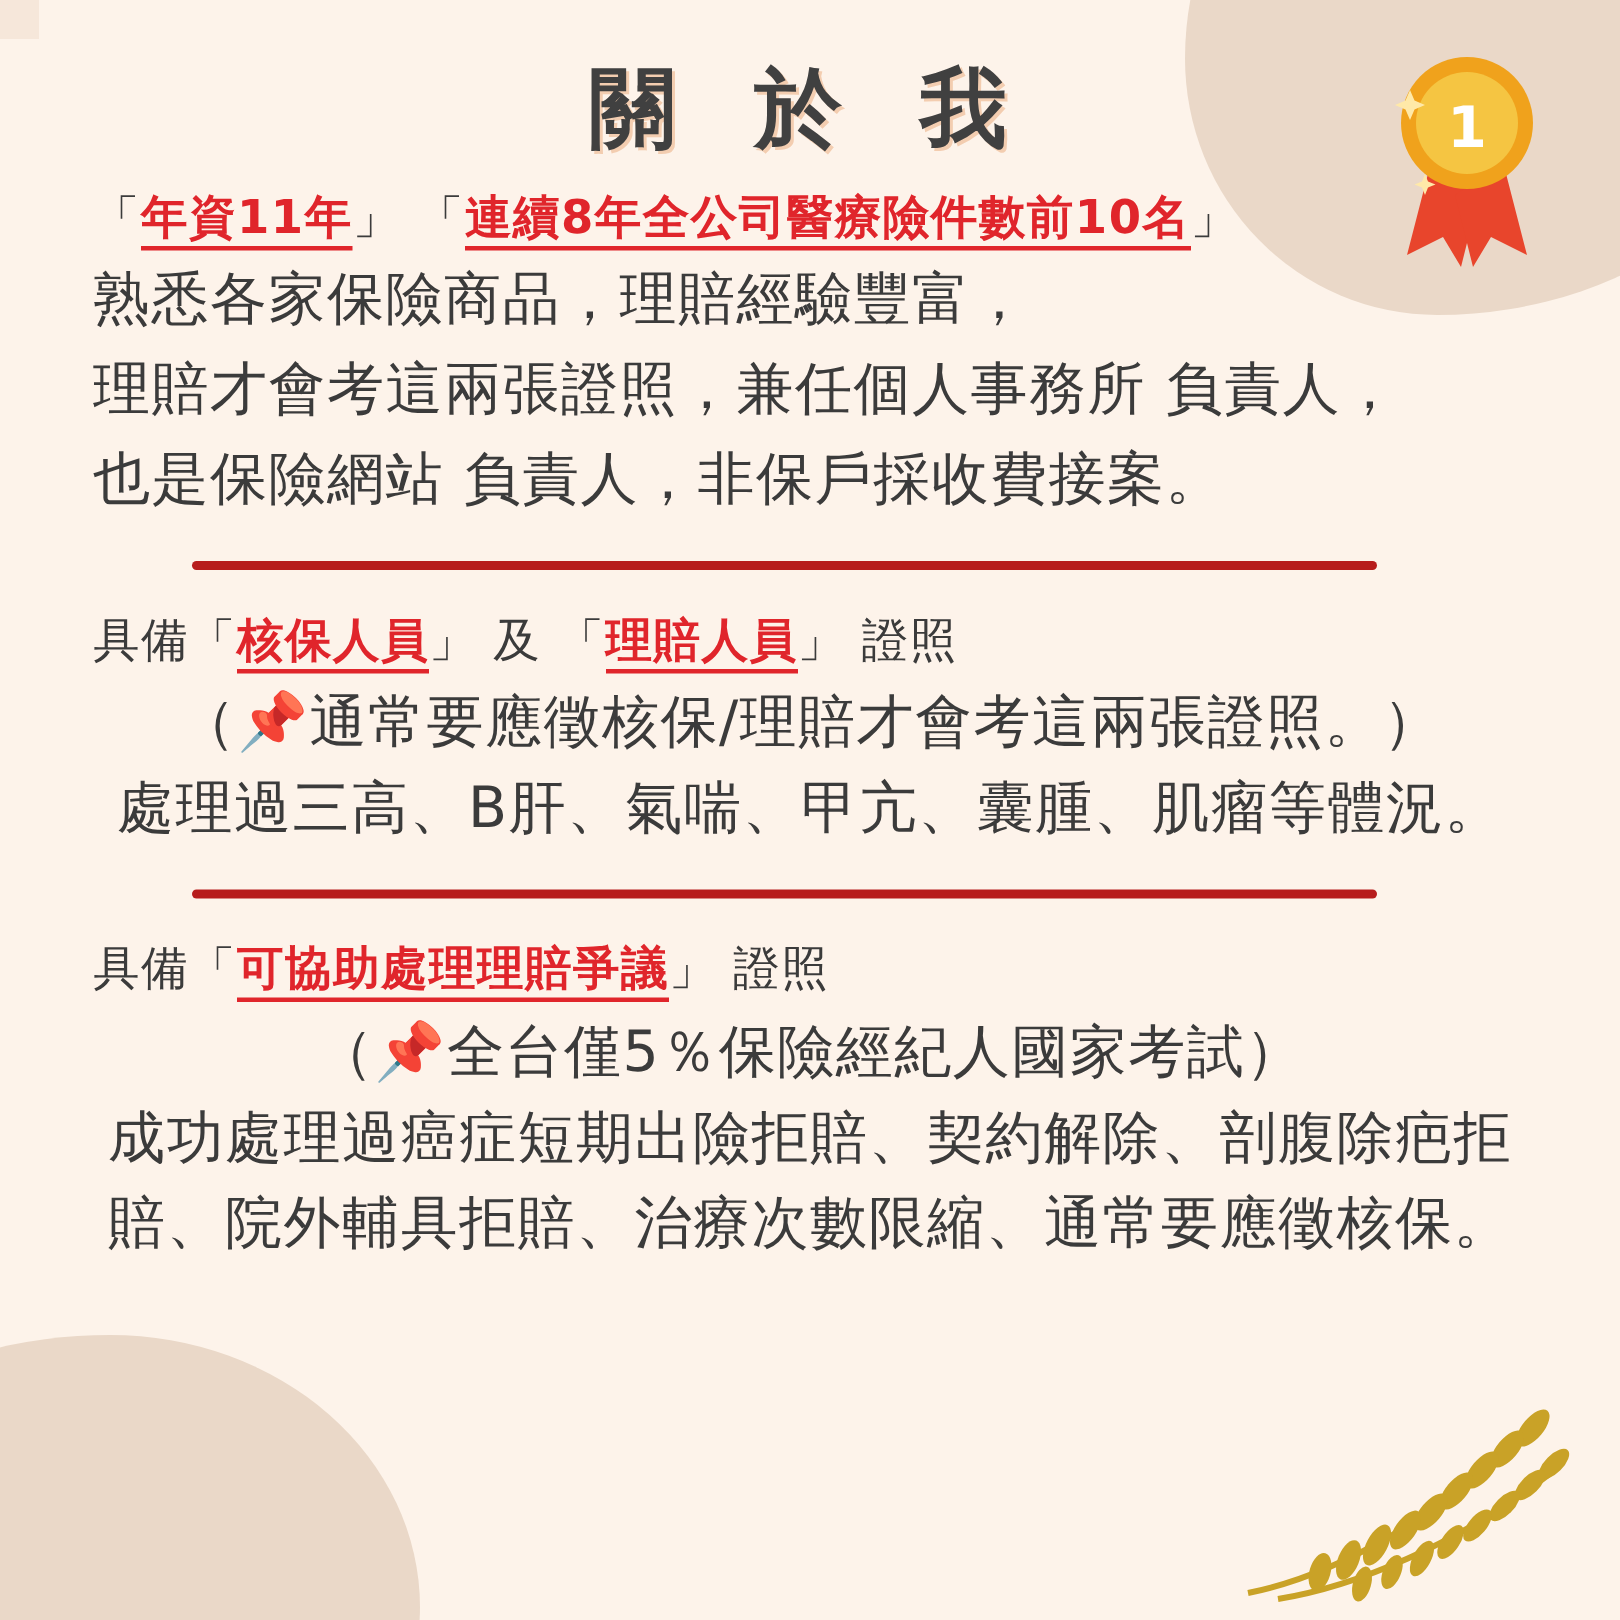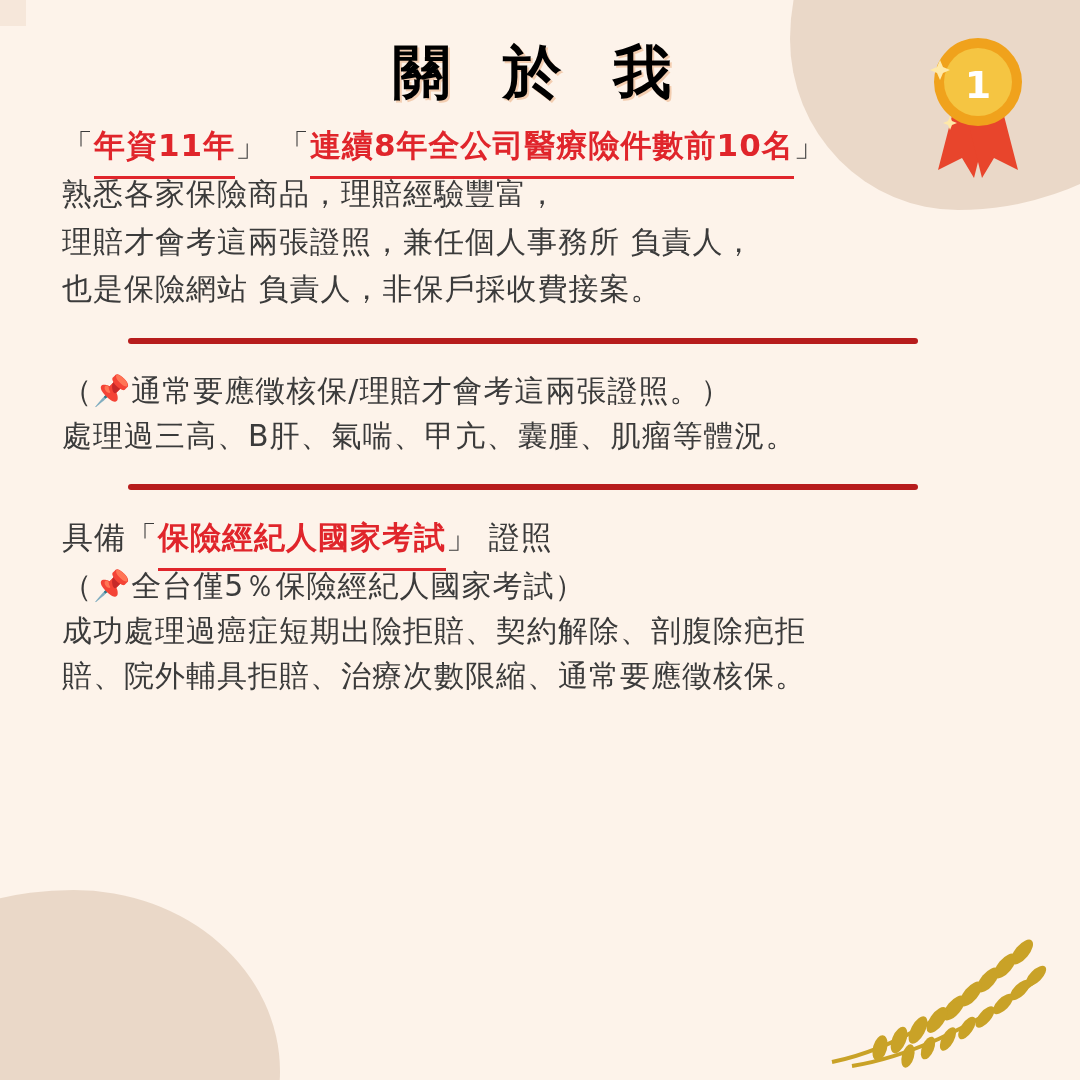--- a/index.html
+++ b/index.html
@@ -68,63 +68,63 @@
 
   
   .content {
     position: relative;
     z-index: 2;
     padding: 0 62px;
   }
 
   .title {
     text-align: center;
-    color: #000000;
+    color: #404040;
     font-size: 58px;
     font-weight: bold;
     letter-spacing: 16px;
     margin: 34px 0 10px 0;
     text-shadow: 2px 2px 0 #f3cdb0;
     font-family: "DejaVu Sans", "Liberation Sans", sans-serif;
   }
 
   .line {
-    font-size: 30px;
+    font-size: 38px;
     line-height: 1.52;
     color: #3b3b3b;
     letter-spacing: 1px;
     white-space: nowrap;
   }
   .line.big {
     font-size: 31px;
   }
   .highlight {
     color: #e0252b;
     font-weight: bold;
     border-bottom: 3px solid #e0252b;
-    padding-bottom: 13px;
+    padding-bottom: 1px;
   }
   .headline {
     text-align: left;
     margin-top: 4px;
     margin-bottom: 2px;
   }
   .para {
     margin-top: 2px;
   }
 
   .divider {
     height: 6px;
     background: #b71c1c;
     border-radius: 3px;
     margin: 26px 0 24px 66px;
     width: 790px;
   }
   .section-title { margin-bottom: 2px; }
-  .tight { line-height: 1.5; }
+  .tight { line-height: 1.5; text-align: center; }
 </style>
 </head>
 <body>
 
 <div class="corner-accent"></div>
 <div class="blob blob-top-right"></div>
 <div class="blob blob-bottom-left"></div>
 
 <svg class="medal" viewBox="0 0 112 150">
   <path d="M32 78 L16 140 L40 128 L52 148 L64 100 Z" fill="#e8452c"></path>
@@ -171,28 +171,31 @@
       <span>「</span><span class="highlight">年資11年</span><span>」 「</span><span class="highlight">連續8年全公司醫療險件數前10名</span><span>」</span>
     </div>
     <div class="line para">熟悉各家保險商品，理賠經驗豐富，</div>
     <div class="line para">理賠才會考這兩張證照，兼任個人事務所 負責人，</div>
     <div class="line para">也是保險網站 負責人，非保戶採收費接案。</div>
   </div>
 
   <div class="divider"></div>
 
   <div>
+    <div class="line big section-title">
+      <span>具備「</span><span class="highlight">核保人員</span><span>」 及 「</span><span class="highlight">理賠人員</span><span>」 證照</span>
+    </div>
     <div class="line tight">（📌通常要應徵核保/理賠才會考這兩張證照。）</div>
     <div class="line tight">處理過三高、B肝、氣喘、甲亢、囊腫、肌瘤等體況。</div>
   </div>
 
   <div class="divider"></div>
 
   <div>
     <div class="line big section-title">
-      <span>具備「</span><span class="highlight">保險經紀人國家考試</span><span>」 證照</span>
+      <span>具備「</span><span class="highlight">可協助處理理賠爭議</span><span>」 證照</span>
     </div>
     <div class="line tight">（📌全台僅5％保險經紀人國家考試）</div>
     <div class="line tight">成功處理過癌症短期出險拒賠、契約解除、剖腹除疤拒</div>
     <div class="line tight">賠、院外輔具拒賠、治療次數限縮、通常要應徵核保。</div>
   </div>
 
 </div>
 
 </body></html>

